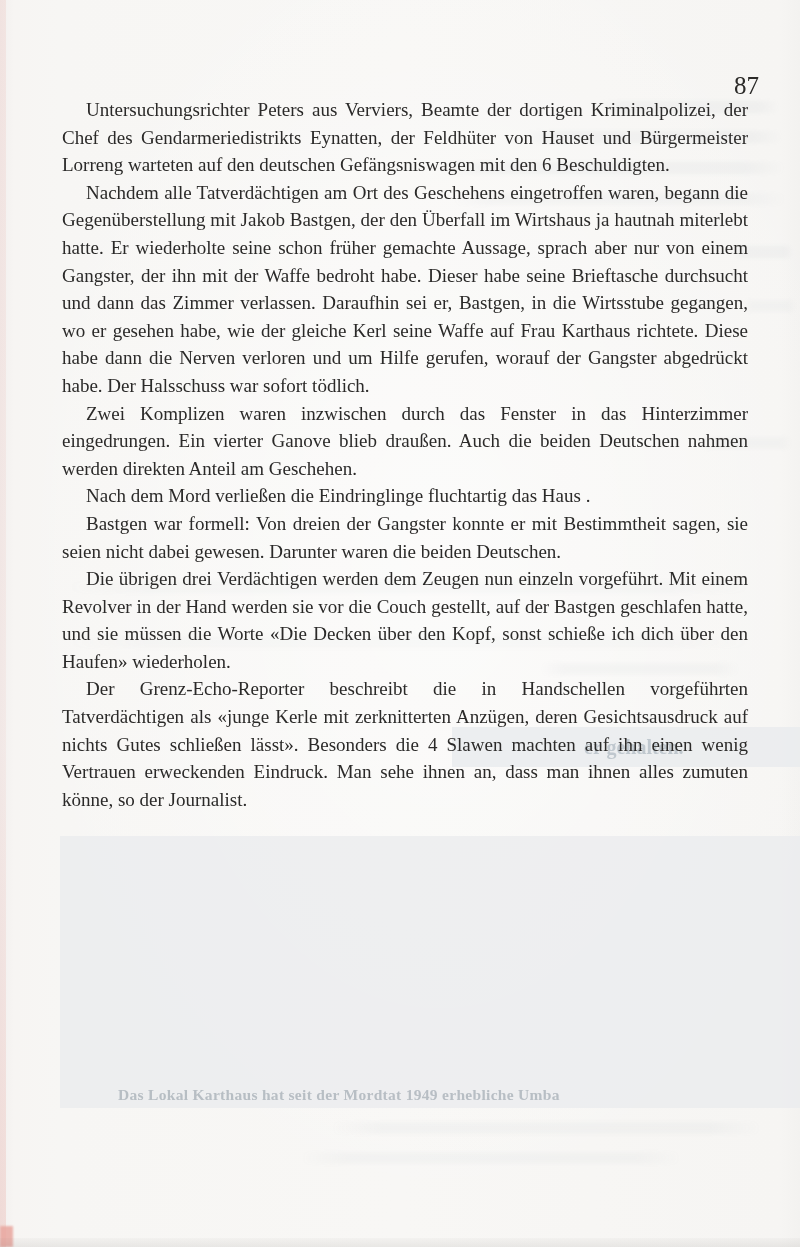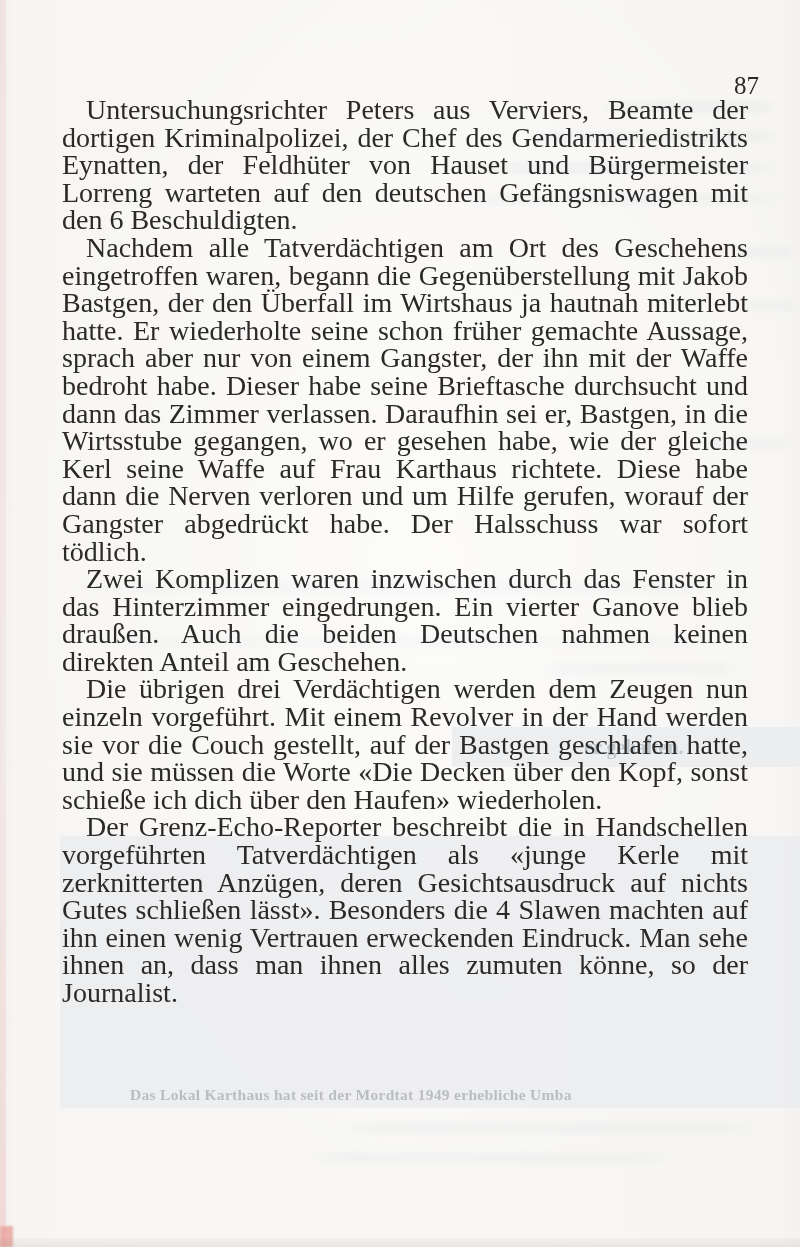--- a/index.html
+++ b/index.html
@@ -37,27 +37,27 @@
   .gb7{left:700px;top:437px;width:92px;opacity:0.12;}
   .gb8{left:64px;top:581px;width:690px;opacity:0.09;}
   .gb9{left:64px;top:636px;width:690px;opacity:0.08;}
   .gb10{left:540px;top:663px;width:200px;opacity:0.12;}
   .gb11{left:330px;top:1122px;width:432px;opacity:0.14;}
   .gb12{left:300px;top:1152px;width:382px;opacity:0.12;}
   .ghost-text{position:absolute;color:rgba(122,136,148,0.42);filter:blur(0.7px);
     white-space:nowrap;z-index:1;}
   .ghost-west{left:332px;top:545px;font-size:20px;}
   .ghost-gehalten{left:584px;top:736px;font-size:20px;font-weight:bold;color:rgba(122,140,152,0.38);}
-  .ghost-caption{left:130px;top:1086px;font-size:15.5px;font-weight:bold;
+  .ghost-caption{left:118px;top:1086px;font-size:15.5px;font-weight:bold;
     color:rgba(118,130,142,0.45);letter-spacing:0.3px;}
   
   .pageno{position:absolute;left:734px;top:72px;font-size:25px;color:#2b2a28;z-index:2;}
   .body-text{
     position:absolute;left:62px;top:96px;width:686px;z-index:2;
-    font-size:28px;line-height:27.6px;color:#2b2a29;
+    font-size:19px;line-height:27.6px;color:#2b2a29;
     text-align:justify;
   }
   .body-text p{margin:0;text-indent:24px;}
 </style>
 </head>
 <body>
 
 <div class="page">
 
   <div class="left-edge-tint"></div>
@@ -81,23 +81,25 @@
 
   <div class="pageno">87</div>
 
   <div class="body-text">
 
       <p>Untersuchungsrichter Peters aus Verviers, Beamte der dortigen Kriminalpolizei, der Chef des Gendarmeriedistrikts Eynatten, der Feldhüter von Hauset und Bürgermeister Lorreng warteten auf den deutschen Gefängsniswagen mit den 6 Beschuldigten.</p>
 
 
       <p>Nachdem alle Tatverdächtigen am Ort des Geschehens eingetroffen waren, begann die Gegenüberstellung mit Jakob Bastgen, der den Überfall im Wirtshaus ja hautnah miterlebt hatte. Er wiederholte seine schon früher gemachte Aussage, sprach aber nur von einem Gangster, der ihn mit der Waffe bedroht habe. Dieser habe seine Brieftasche durchsucht und dann das Zimmer verlassen. Daraufhin sei er, Bastgen, in die Wirtsstube gegangen, wo er gesehen habe, wie der gleiche Kerl seine Waffe auf Frau Karthaus richtete. Diese habe dann die Nerven verloren und um Hilfe gerufen, worauf der Gangster abgedrückt habe. Der Halsschuss war sofort tödlich.</p>
 
-      <p>Zwei Komplizen waren inzwischen durch das Fenster in das Hinterzimmer eingedrungen. Ein vierter Ganove blieb draußen. Auch die beiden Deutschen nahmen keinen direkten Anteil am Geschehen.</p>
+      <p>Zwei Komplizen waren inzwischen durch das Fenster in das Hinterzimmer eingedrungen. Ein vierter Ganove blieb draußen. Auch die beiden Deutschen nahmen werden direkten Anteil am Geschehen.</p>
 
+      <p>Nach dem Mord verließen die Eindringlinge fluchtartig das Haus .</p>
 
+      <p>Bastgen war formell: Von dreien der Gangster konnte er mit Bestimmtheit sagen, sie seien nicht dabei gewesen. Darunter waren die beiden Deutschen.</p>
 
       <p>Die übrigen drei Verdächtigen werden dem Zeugen nun einzeln vorgeführt. Mit einem Revolver in der Hand werden sie vor die Couch gestellt, auf der Bastgen geschlafen hatte, und sie müssen die Worte «Die Decken über den Kopf, sonst schieße ich dich über den Haufen» wiederholen.</p>
 
 
       <p>Der Grenz-Echo-Reporter beschreibt die in Handschellen vorgeführten Tatverdächtigen als «junge Kerle mit zerknitterten Anzügen, deren Gesichtsausdruck auf nichts Gutes schließen lässt». Besonders die 4 Slawen machten auf ihn einen wenig Vertrauen erweckenden Eindruck. Man sehe ihnen an, dass man ihnen alles zumuten könne, so der Journalist.</p>
 
     </div>
 
   <div class="pink-corner"></div>
   <div class="bottom-shadow"></div>

